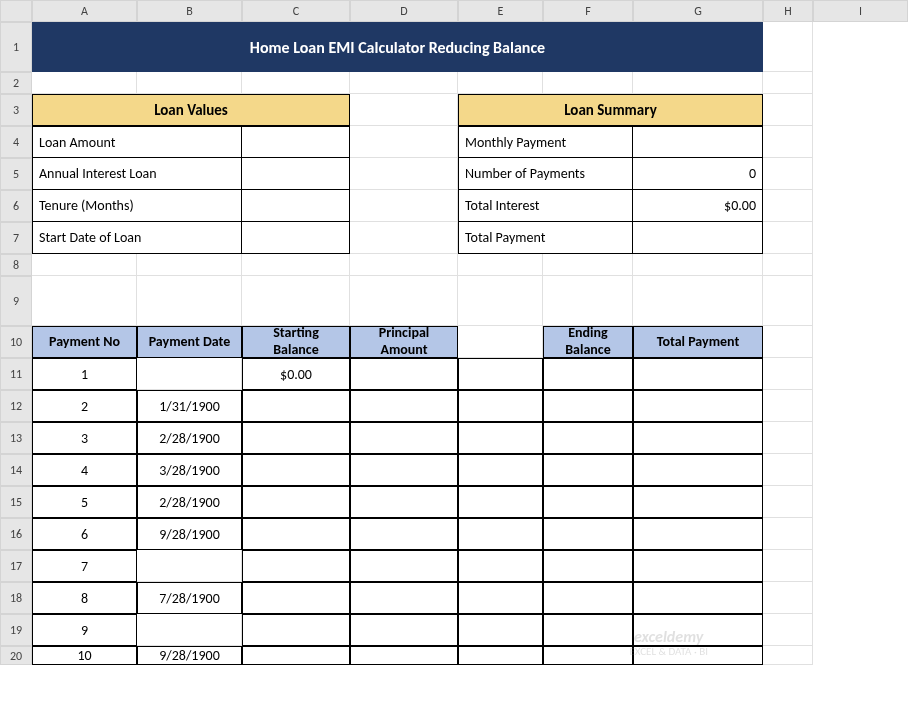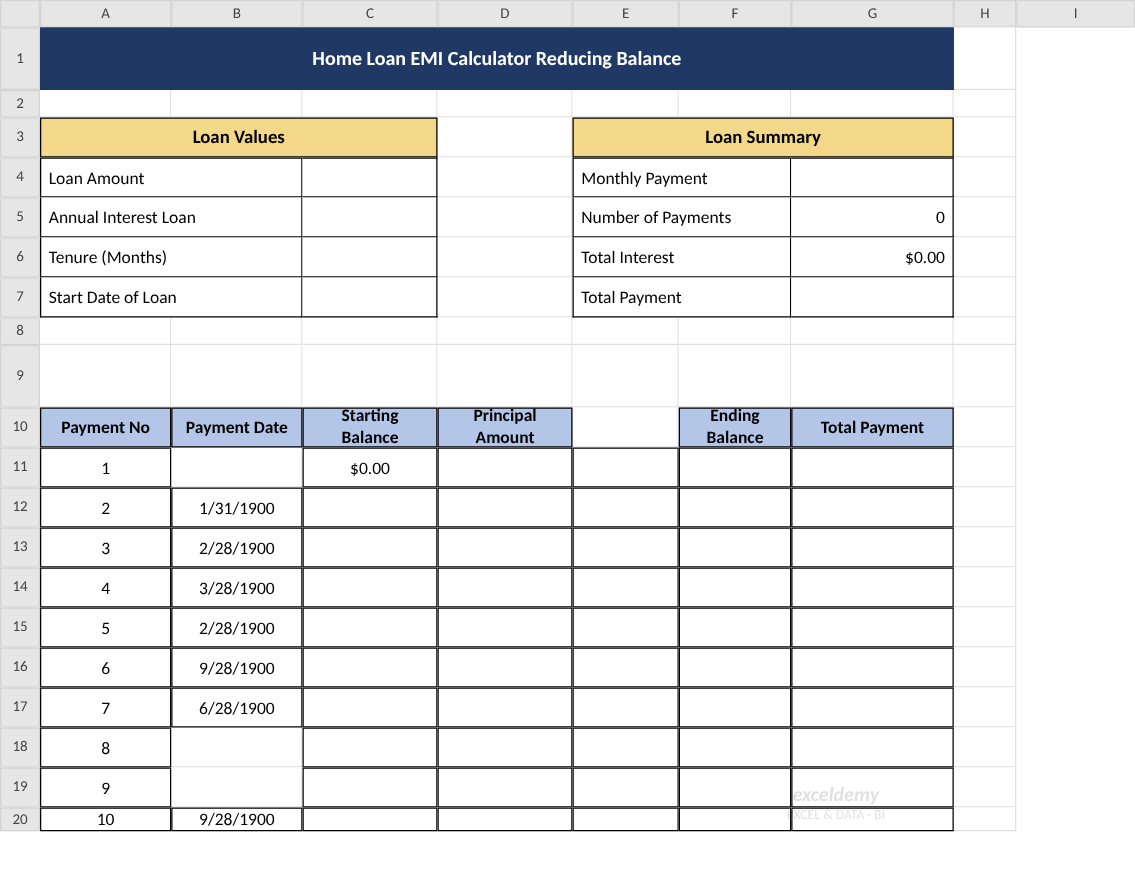--- a/index.html
+++ b/index.html
@@ -340,27 +340,27 @@
     <div class="cell sched-cell" style="grid-column:7;grid-row:16"></div>
     <div class="cell sched-cell" style="grid-column:8;grid-row:16"></div>
     <div class="cell sched-cell" style="grid-column:2;grid-row:17">6</div>
     <div class="cell sched-cell" style="grid-column:3;grid-row:17">9/28/1900</div>
     <div class="cell sched-cell" style="grid-column:4;grid-row:17"></div>
     <div class="cell sched-cell" style="grid-column:5;grid-row:17"></div>
     <div class="cell sched-cell" style="grid-column:6;grid-row:17"></div>
     <div class="cell sched-cell" style="grid-column:7;grid-row:17"></div>
     <div class="cell sched-cell" style="grid-column:8;grid-row:17"></div>
     <div class="cell sched-cell" style="grid-column:2;grid-row:18">7</div>
-    <div class="cell sched-cell" style="grid-column:3;grid-row:18">6/28/1900</div>
     <div class="cell sched-cell" style="grid-column:4;grid-row:18"></div>
     <div class="cell sched-cell" style="grid-column:5;grid-row:18"></div>
     <div class="cell sched-cell" style="grid-column:6;grid-row:18"></div>
     <div class="cell sched-cell" style="grid-column:7;grid-row:18"></div>
     <div class="cell sched-cell" style="grid-column:8;grid-row:18"></div>
     <div class="cell sched-cell" style="grid-column:2;grid-row:19">8</div>
+    <div class="cell sched-cell" style="grid-column:3;grid-row:19">7/28/1900</div>
     <div class="cell sched-cell" style="grid-column:4;grid-row:19"></div>
     <div class="cell sched-cell" style="grid-column:5;grid-row:19"></div>
     <div class="cell sched-cell" style="grid-column:6;grid-row:19"></div>
     <div class="cell sched-cell" style="grid-column:7;grid-row:19"></div>
     <div class="cell sched-cell" style="grid-column:8;grid-row:19"></div>
     <div class="cell sched-cell" style="grid-column:2;grid-row:20">9</div>
     <div class="cell sched-cell" style="grid-column:4;grid-row:20"></div>
     <div class="cell sched-cell" style="grid-column:5;grid-row:20"></div>
     <div class="cell sched-cell" style="grid-column:6;grid-row:20"></div>
     <div class="cell sched-cell" style="grid-column:7;grid-row:20"></div>

